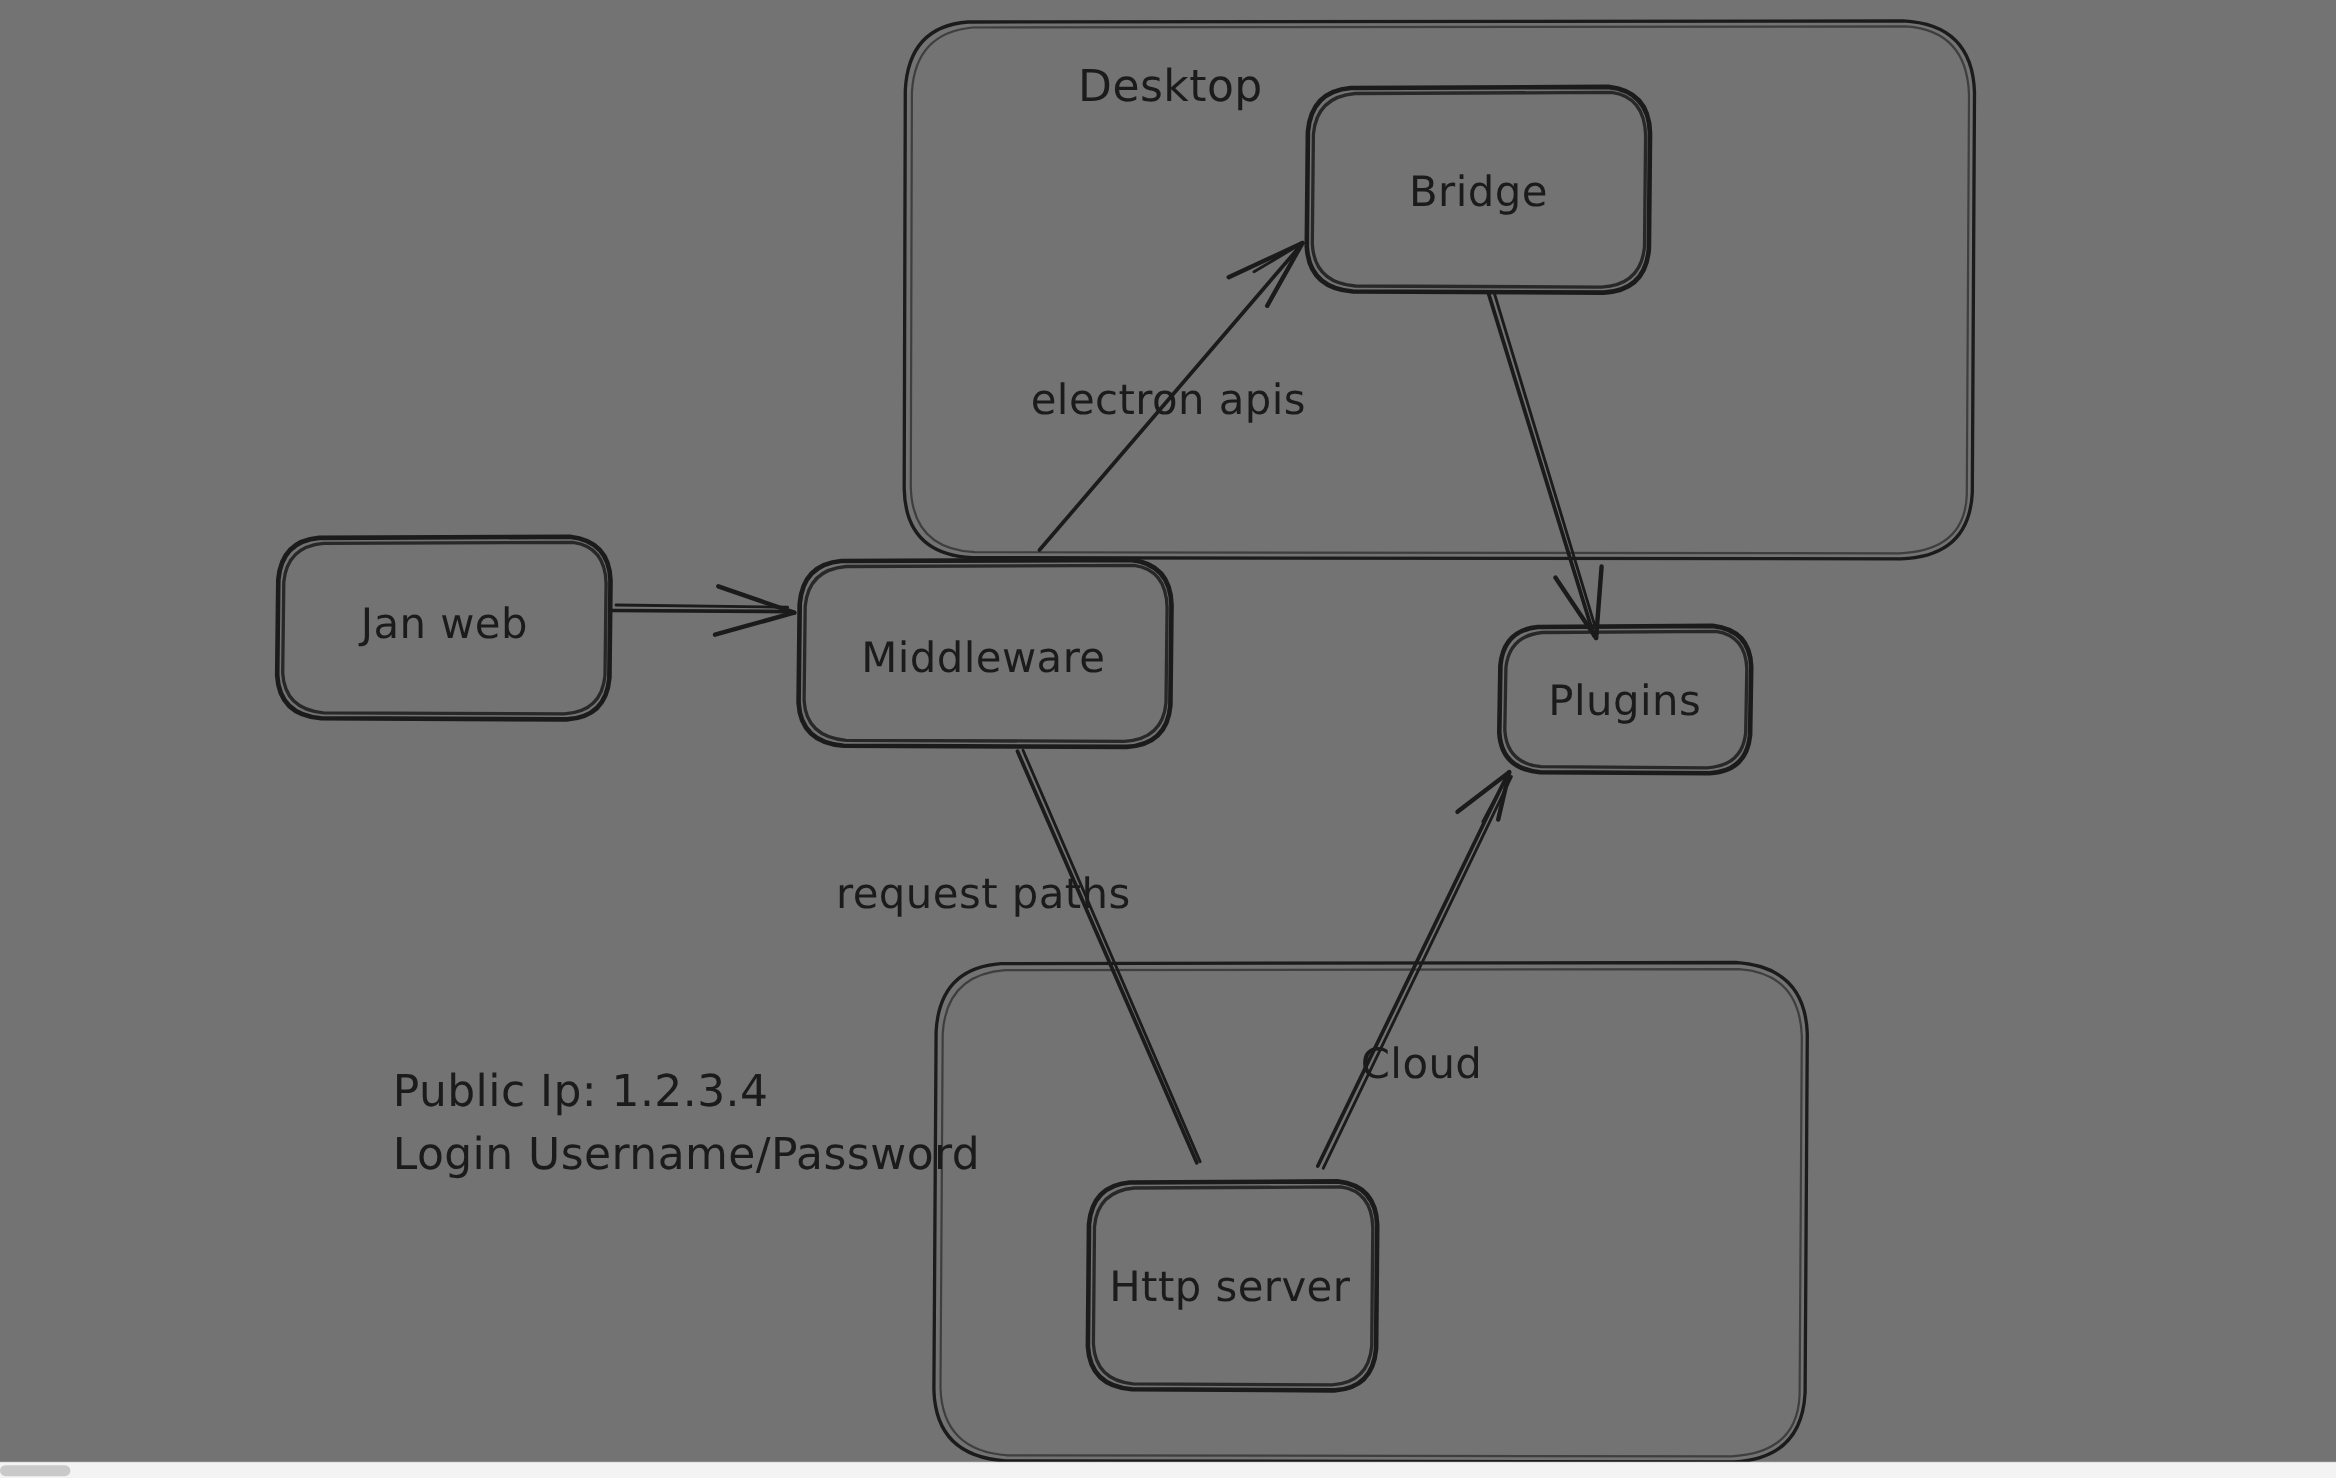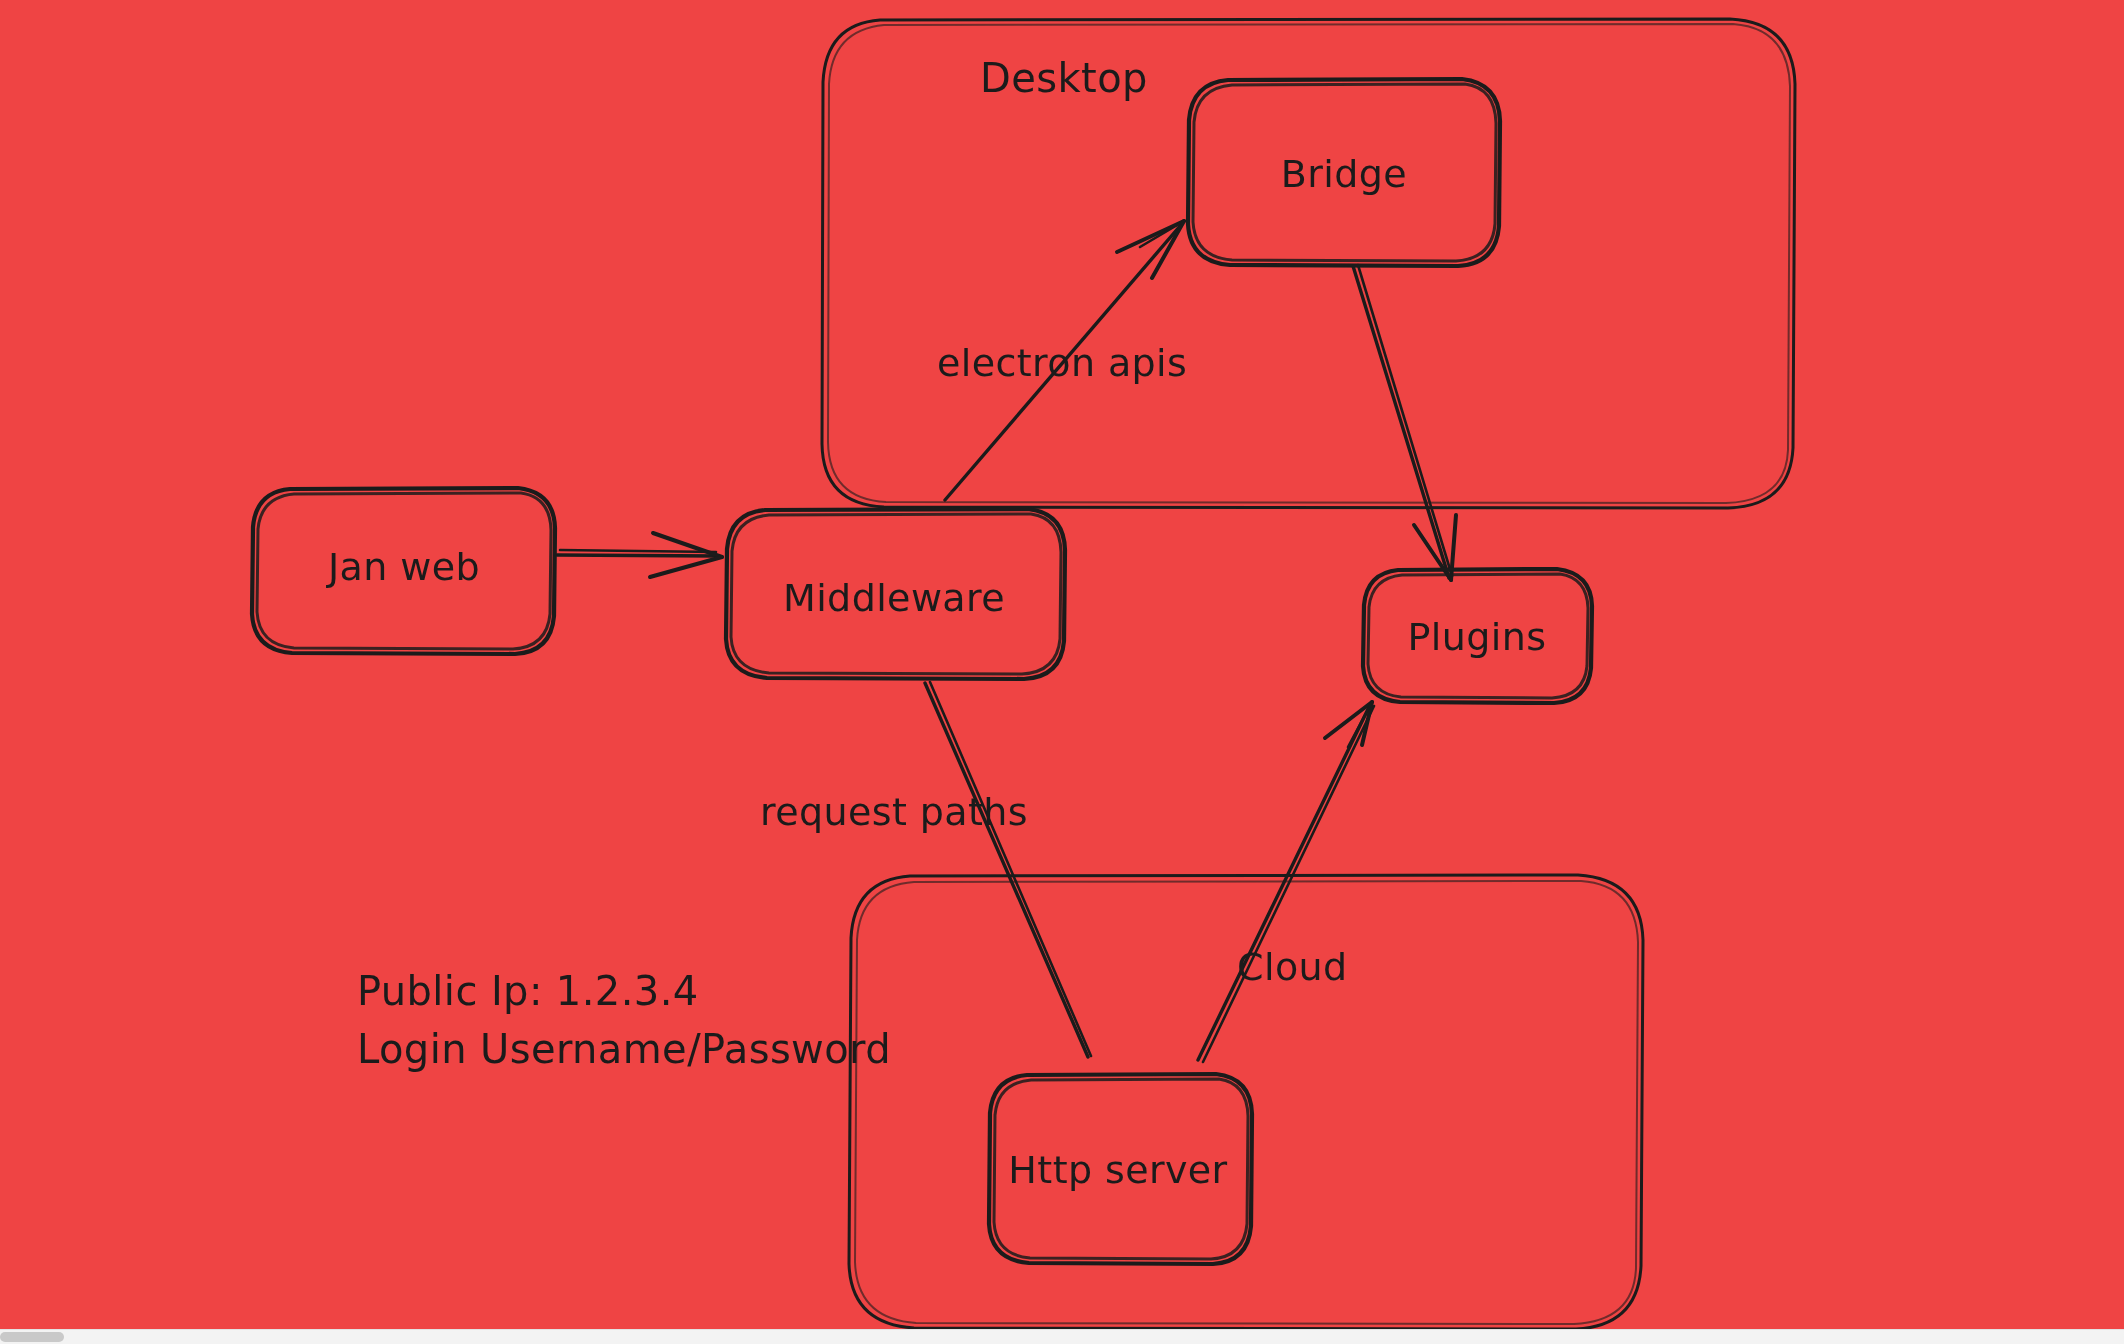--- a/index.html
+++ b/index.html
@@ -8,21 +8,21 @@
     padding: 0;
     background: #ffffff;
   }
   body {
     font-family: "DejaVu Sans", sans-serif;
   }
   #canvas-wrap {
     position: relative;
     width: 2124px;
     height: 1344px;
-    background: #ef4444;
+    background: #737373;
     overflow: hidden;
   }
   #diagram-svg {
     position: absolute;
     top: 0;
     left: 0;
     width: 2124px;
     height: 1344px;
     display: block;
   }

